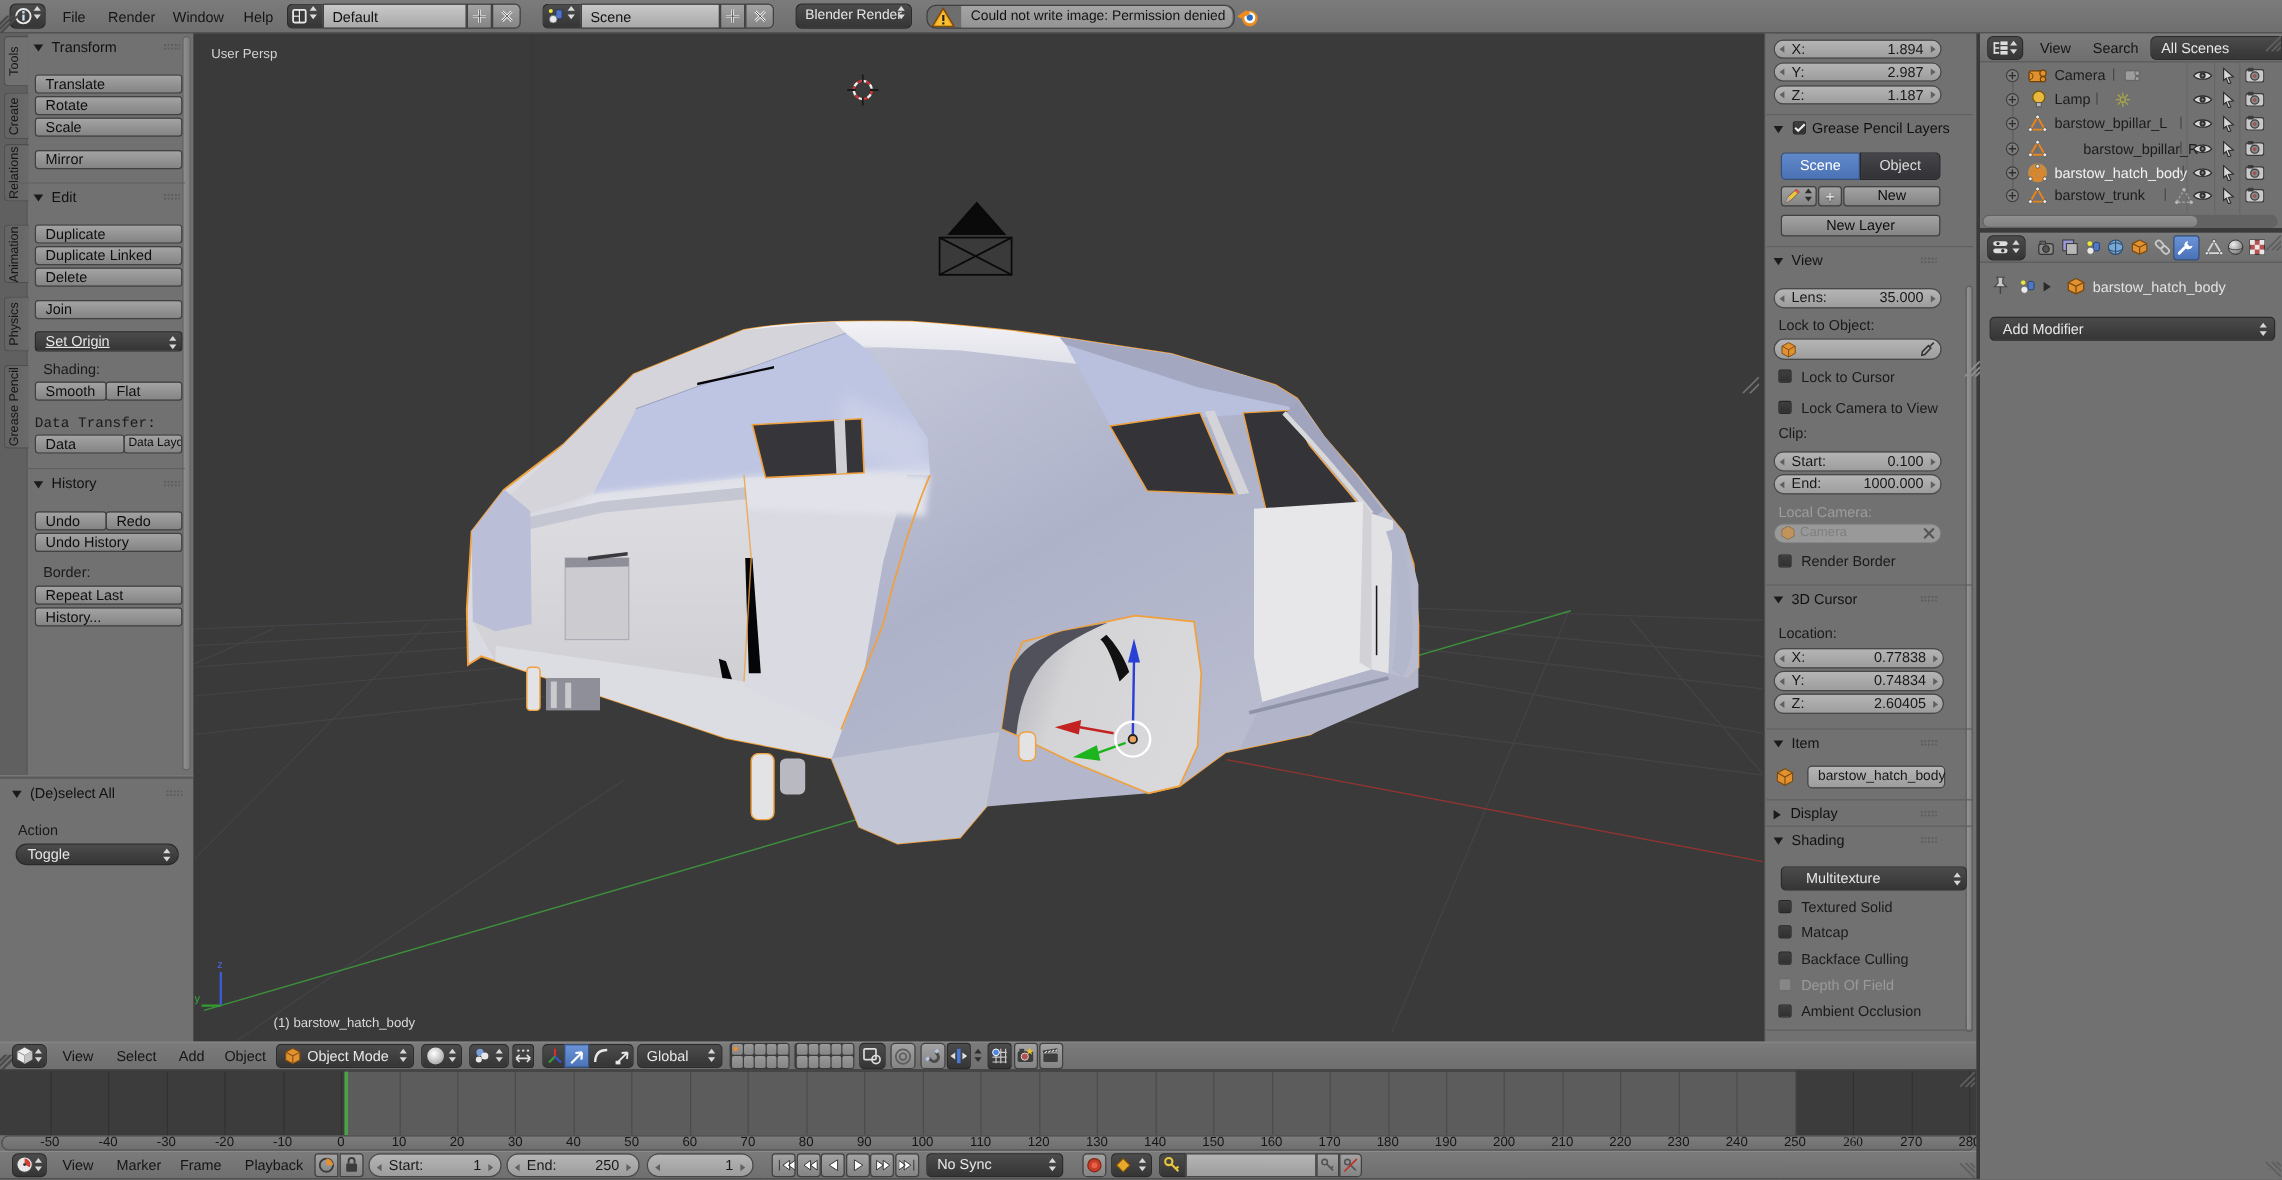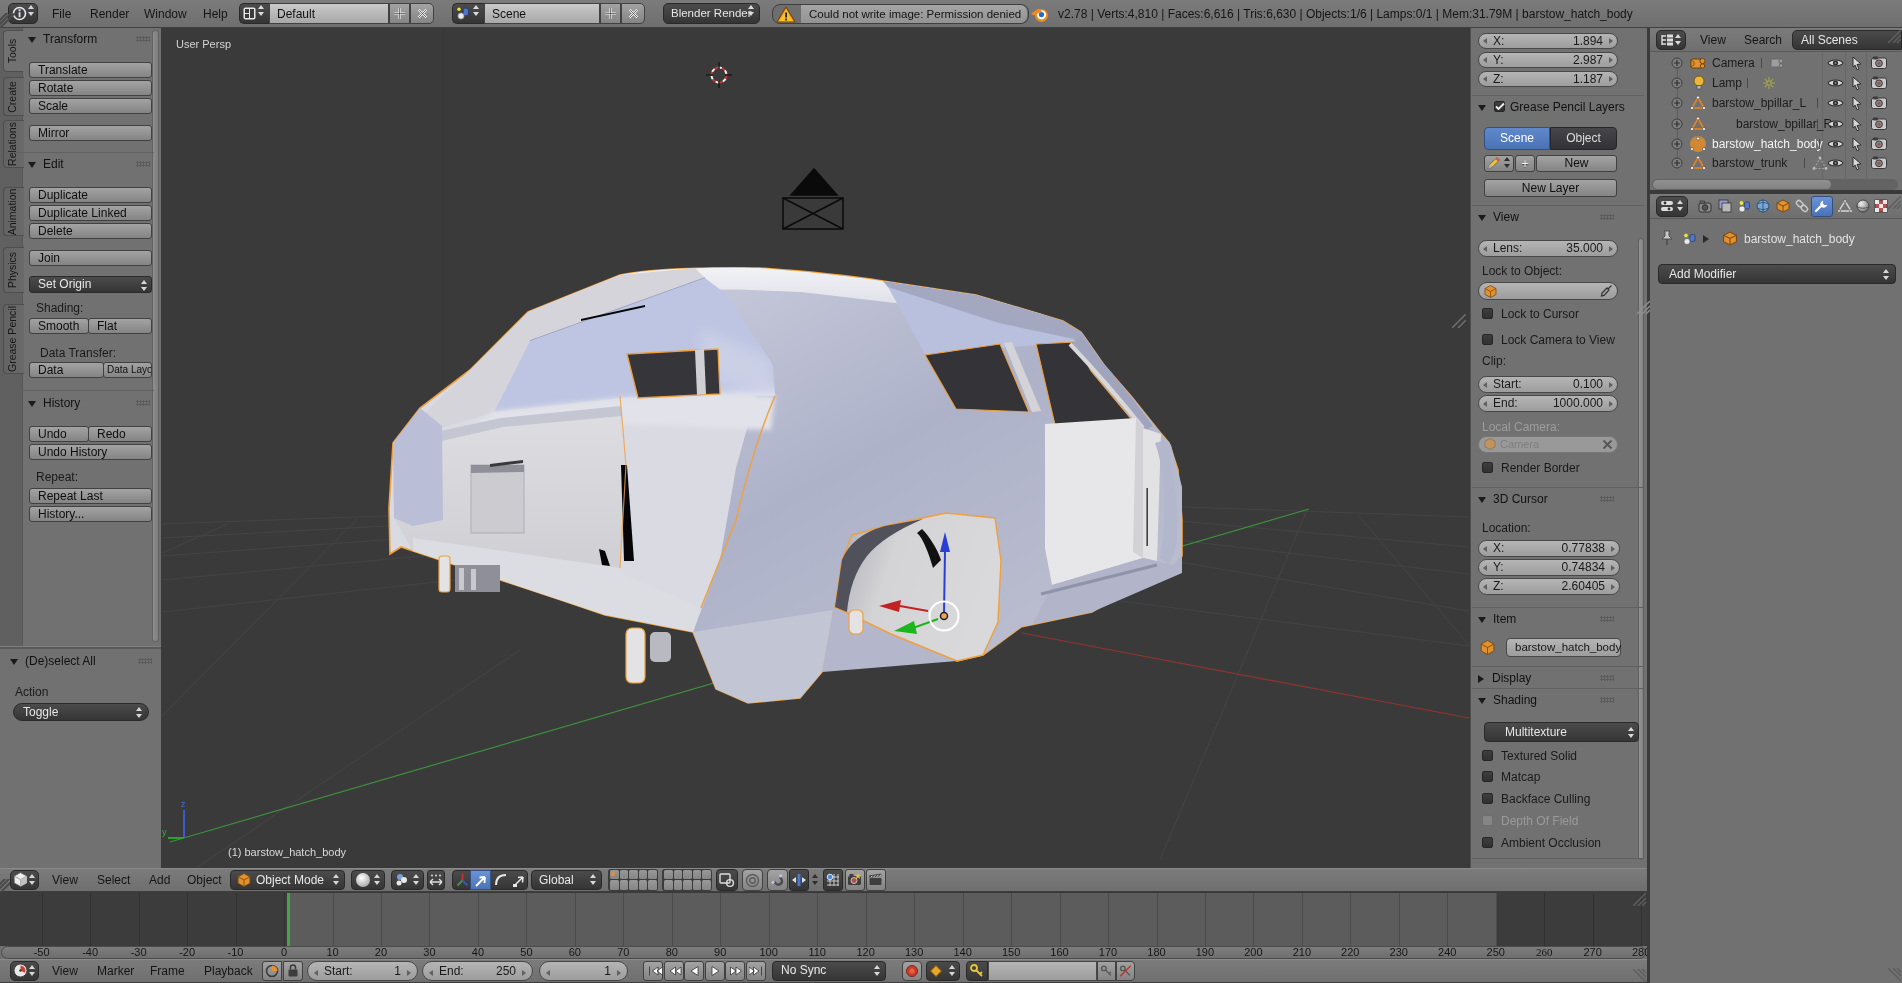--- a/index.html
+++ b/index.html
@@ -95,21 +95,20 @@
       <rect x="9.2" y="6.5" width="1.8" height="5" fill="#222"></rect>
       <rect x="9.2" y="12.6" width="1.8" height="1.8" fill="#222"></rect>
     </svg>
 
 <svg class="abs" style="left:1031px;top:6px;" width="18" height="17" viewBox="0 0 18 17">
       <circle cx="10.5" cy="9.5" r="6.5" fill="#ec8c1e"></circle>
       <circle cx="10.5" cy="8.8" r="4.6" fill="#fff"></circle>
       <circle cx="10.5" cy="8.6" r="2.6" fill="#2a6bc0"></circle>
       <path d="M0 7.5 L7.5 2.5 L11 5.5 L3 9.5 Z" fill="#ec8c1e"></path>
     </svg>
-<div class="menu" style="left:1058px;top:2px;font-size:12px;">v2.78 | Verts:4,810 | Faces:6,616 | Tris:6,630 | Objects:1/6 | Lamps:0/1 | Mem:31.79M | barstow_hatch_body</div>
 <svg class="abs" style="left:0;top:13px;" width="15" height="15">
       <path d="M0 15 L15 0 M-4 15 L15 -4 M-8 15 L15 -8" stroke="#4a4a4a" stroke-width="2" fill="none"></path>
     </svg>
 
 <div class="abs" style="left:0;top:28px;width:161px;height:840px;background:#717171;"></div>
 <div class="abs" style="left:0;top:28px;width:23px;height:619px;background:#606060;border-right:1px solid #57575a;box-sizing:border-box;"></div>
 <div class="abs" style="left:3px;top:30px;width:21px;height:42px;background:#717171;border:1px solid #4e4e4e;border-right:1px solid #717171;border-radius:4px 0 0 4px;box-sizing:border-box;"></div>
 <div class="abs" style="left:2px;top:30px;width:20px;height:42px;display:flex;align-items:center;justify-content:center;">
       <span style="transform:rotate(-90deg);white-space:nowrap;font-size:10.5px;color:#161616;">Tools</span>
     </div>
@@ -141,34 +140,34 @@
 <div class="btn" style="left:29px;top:80px;width:123px;height:16px;line-height:14px;font-size:12px;text-align:left;padding-left:8px;">Rotate</div>
 <div class="btn" style="left:29px;top:98px;width:123px;height:16px;line-height:14px;font-size:12px;text-align:left;padding-left:8px;">Scale</div>
 <div class="btn" style="left:29px;top:125px;width:123px;height:16px;line-height:14px;font-size:12px;text-align:left;padding-left:8px;">Mirror</div>
 <div class="sep" style="left:6px;top:152px;width:148px;"></div>
 <div class="phd" style="left:28px;top:157px;"><span class="thd"></span>Edit</div>
     <div class="grip" style="left:136px;top:161px;"></div>
 <div class="btn" style="left:29px;top:187px;width:123px;height:16px;line-height:14px;font-size:12px;text-align:left;padding-left:8px;">Duplicate</div>
 <div class="btn" style="left:29px;top:205px;width:123px;height:16px;line-height:14px;font-size:12px;text-align:left;padding-left:8px;">Duplicate Linked</div>
 <div class="btn" style="left:29px;top:223px;width:123px;height:16px;line-height:14px;font-size:12px;text-align:left;padding-left:8px;">Delete</div>
 <div class="btn" style="left:29px;top:250px;width:123px;height:16px;line-height:14px;font-size:12px;text-align:left;padding-left:8px;">Join</div>
-<div class="btnD" style="left:29px;top:276px;width:123px;height:17px;line-height:15px;padding-left:8px;">Set Origin<span class="tu" style="right:4px;top:3px;"></span><span class="td" style="right:4px;top:10px;"></span></div>
+<div class="btnD" style="left:29px;top:276px;width:123px;height:17px;line-height:15px;padding-left:8px;text-decoration:underline;">Set Origin<span class="tu" style="right:4px;top:3px;"></span><span class="td" style="right:4px;top:10px;"></span></div>
 <div class="lbl" style="left:36px;top:301px;">Shading:</div>
 <div class="btn" style="left:29px;top:318px;width:60px;height:16px;line-height:14px;font-size:12px;text-align:left;padding-left:8px;">Smooth</div>
 <div class="btn" style="left:88px;top:318px;width:64px;height:16px;line-height:14px;font-size:12px;text-align:left;padding-left:8px;">Flat</div>
-<div class="lbl" style="left:40px;top:346px;">Data Transfer:</div>
+<div class="lbl" style="left:29px;top:346px;font-family:Liberation Mono, monospace;">Data Transfer:</div>
 <div class="btn" style="left:29px;top:362px;width:75px;height:16px;line-height:14px;font-size:12px;text-align:left;padding-left:8px;">Data</div>
 <div class="btn" style="left:103px;top:362px;width:49px;height:16px;line-height:14px;font-size:10px;text-align:left;padding-left:3px;">Data Layo</div>
 <div class="sep" style="left:6px;top:390px;width:148px;"></div>
 <div class="phd" style="left:28px;top:396px;"><span class="thd"></span>History</div>
     <div class="grip" style="left:136px;top:400px;"></div>
 <div class="btn" style="left:29px;top:426px;width:60px;height:16px;line-height:14px;font-size:12px;text-align:left;padding-left:8px;">Undo</div>
 <div class="btn" style="left:88px;top:426px;width:64px;height:16px;line-height:14px;font-size:12px;text-align:left;padding-left:8px;">Redo</div>
 <div class="btn" style="left:29px;top:444px;width:123px;height:16px;line-height:14px;font-size:12px;text-align:left;padding-left:8px;">Undo History</div>
-<div class="lbl" style="left:36px;top:470px;">Repeat:</div>
+<div class="lbl" style="left:36px;top:470px;">Border:</div>
 <div class="btn" style="left:29px;top:488px;width:123px;height:16px;line-height:14px;font-size:12px;text-align:left;padding-left:8px;">Repeat Last</div>
 <div class="btn" style="left:29px;top:506px;width:123px;height:16px;line-height:14px;font-size:12px;text-align:left;padding-left:8px;">History...</div>
 <div class="abs" style="left:0;top:646px;width:161px;height:2px;background:#5a5a5a;border-top:1px solid #7e7e7e;"></div>
 <div class="phd" style="left:10px;top:654px;"><span class="thd"></span>(De)select All</div>
 <div class="grip" style="left:138px;top:658px;"></div>
 <div class="lbl" style="left:15px;top:685px;">Action</div>
 <div class="btnD" style="left:13px;top:703px;width:136px;height:18px;line-height:16px;padding-left:9px;border-radius:9px;">Toggle<span class="tu" style="right:6px;top:3px;"></span><span class="td" style="right:6px;top:10px;"></span></div>
 
 <svg class="abs" style="left:161px;top:28px;" width="1309" height="840" viewBox="0 0 1309 840">
 <defs>

